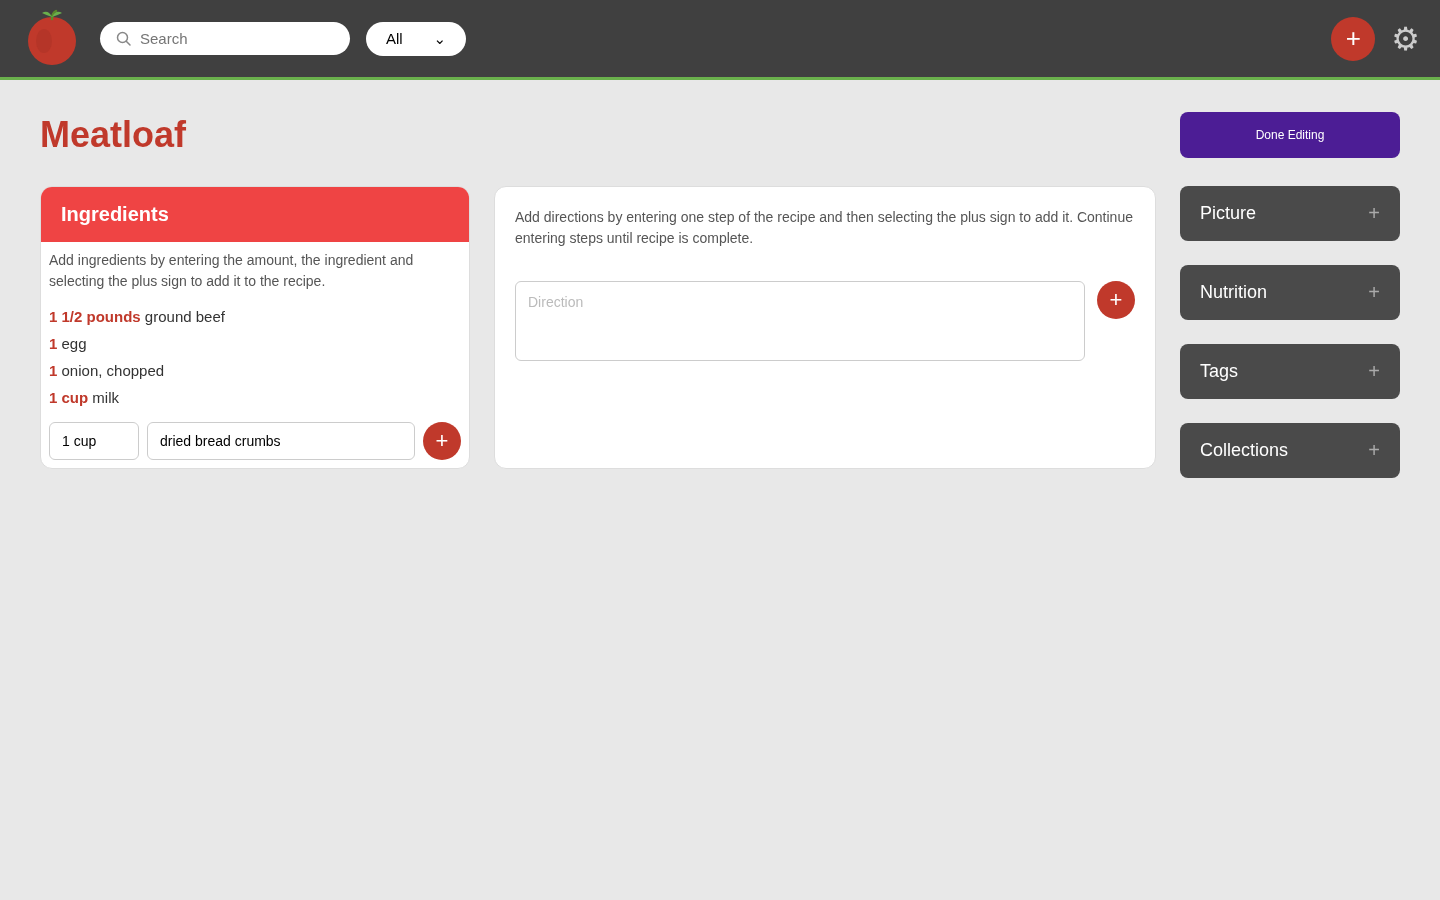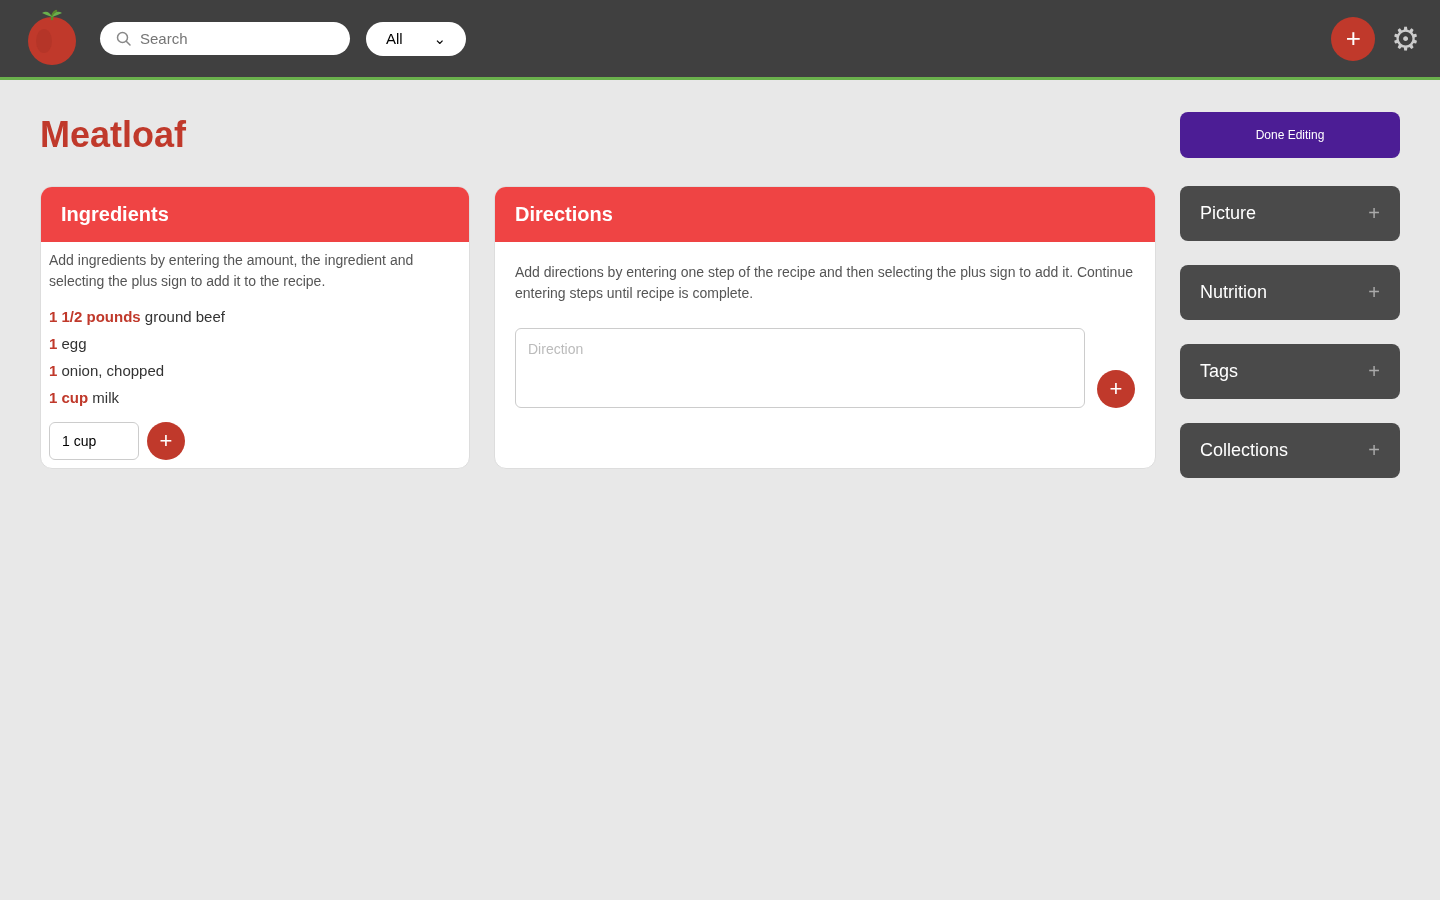--- a/index.html
+++ b/index.html
@@ -213,22 +213,22 @@
       flex: 1;
     }
 
     .directions-card .card-body {
       padding: 20px;
     }
 
     .direction-input-area {
       display: flex;
       gap: 12px;
-      margin-top: 24px;
-      align-items: flex-end;
+      margin-top: 32px;
+      align-items: flex-start;
     }
 
     .direction-textarea {
       flex: 1;
       border: 1px solid #ccc;
       border-radius: 6px;
       padding: 12px;
       font-size: 14px;
       color: #aaa;
       resize: none;
@@ -351,29 +351,27 @@
               <span> onion, chopped</span>
             </div>
             <div class="ingredient-item">
               <span class="qty">1 cup</span>
               <span> milk</span>
             </div>
           </div>
 
           <div class="ingredient-input-row">
             <input type="text" class="qty-input" value="1 cup" style="">
+            <input type="text" class="name-input" value="dried bread crumbs" style="">
             <button class="add-circle-btn">+</button>
           </div>
         </div>
       </div>
 
       <div class="card directions-card">
-        <div class="card-header">
-          <span>Directions</span>
-        </div>
         <div class="card-body">
           <p class="help-text">Add directions by entering one step of the recipe and then selecting the plus sign to add it. Continue entering steps until recipe is complete.</p>
 
           <div class="direction-input-area">
             <textarea class="direction-textarea" placeholder="Direction" style=""></textarea>
             <button class="add-circle-btn">+</button>
           </div>
         </div>
       </div>
 

